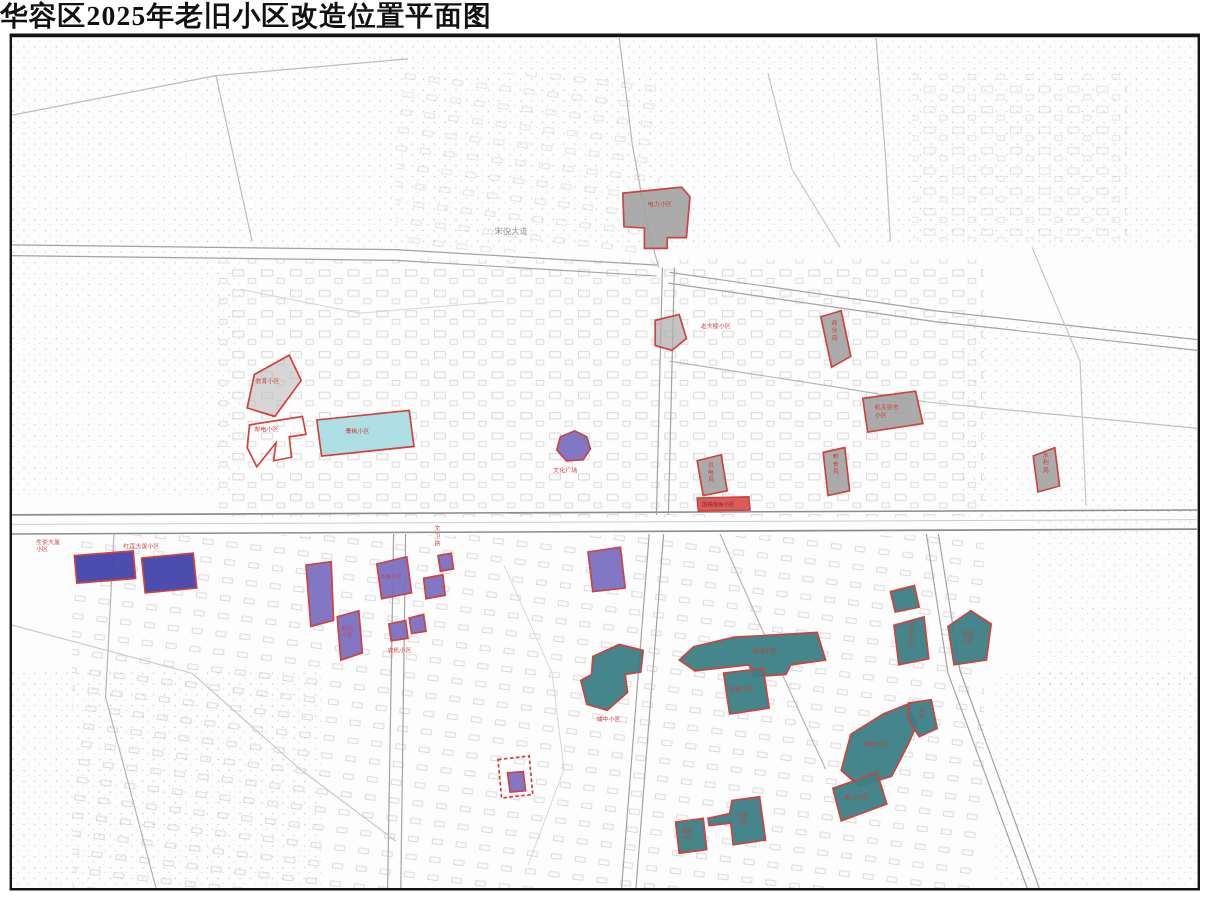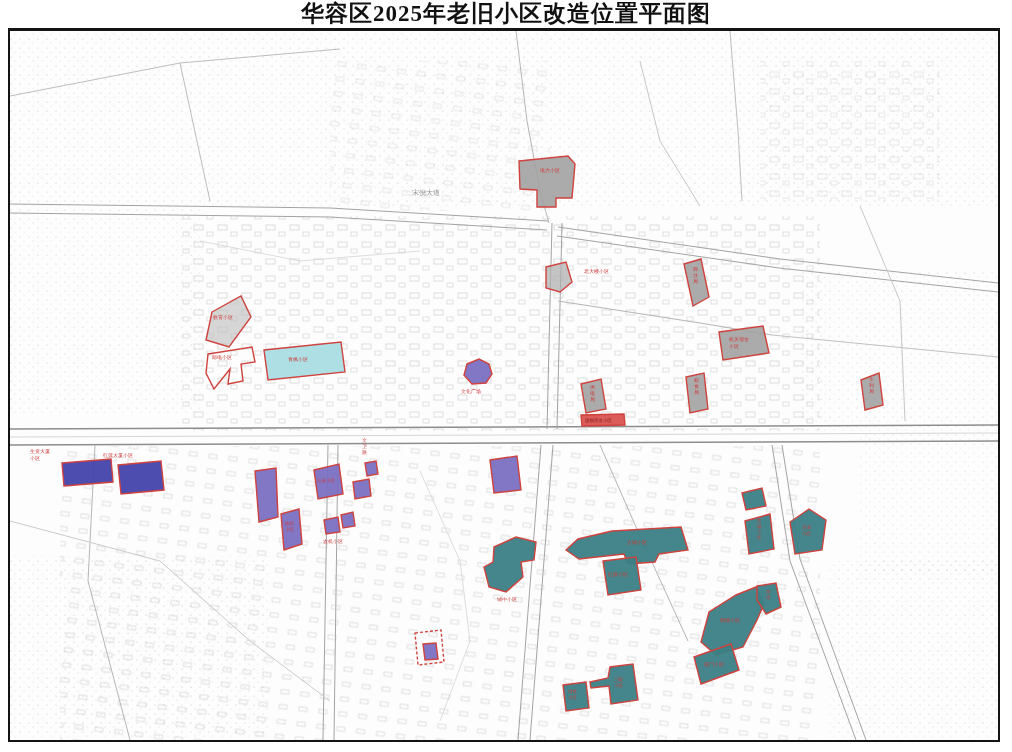--- a/index.html
+++ b/index.html
@@ -1,18 +1,18 @@
 <!DOCTYPE html>
 <html><head>
 <meta charset="utf-8">
 <style>
   html,body{margin:0;padding:0;background:#ffffff;}
   .page{position:relative;width:1012px;height:752px;background:#fff;overflow:hidden;
         font-family:"Liberation Sans","DejaVu Sans",sans-serif;}
-  .title{position:absolute;top:0;left:0;width:100%;text-align:center;
+  .title{position:absolute;top:0;left:0;width:100%;text-align:left;
          font-family:"Liberation Serif","DejaVu Serif",serif;
          font-weight:bold;font-size:23px;color:#111;letter-spacing:1px;line-height:28px;}
   .map-frame{position:absolute;left:8px;top:28px;width:992px;height:714px;
              border:2px solid #141414;border-top-width:3px;background:#fdfdfd;box-sizing:border-box;}
   svg{display:block;}
   text{font-family:"Liberation Sans","DejaVu Sans",sans-serif;}
 </style>
 </head>
 <body>
 

